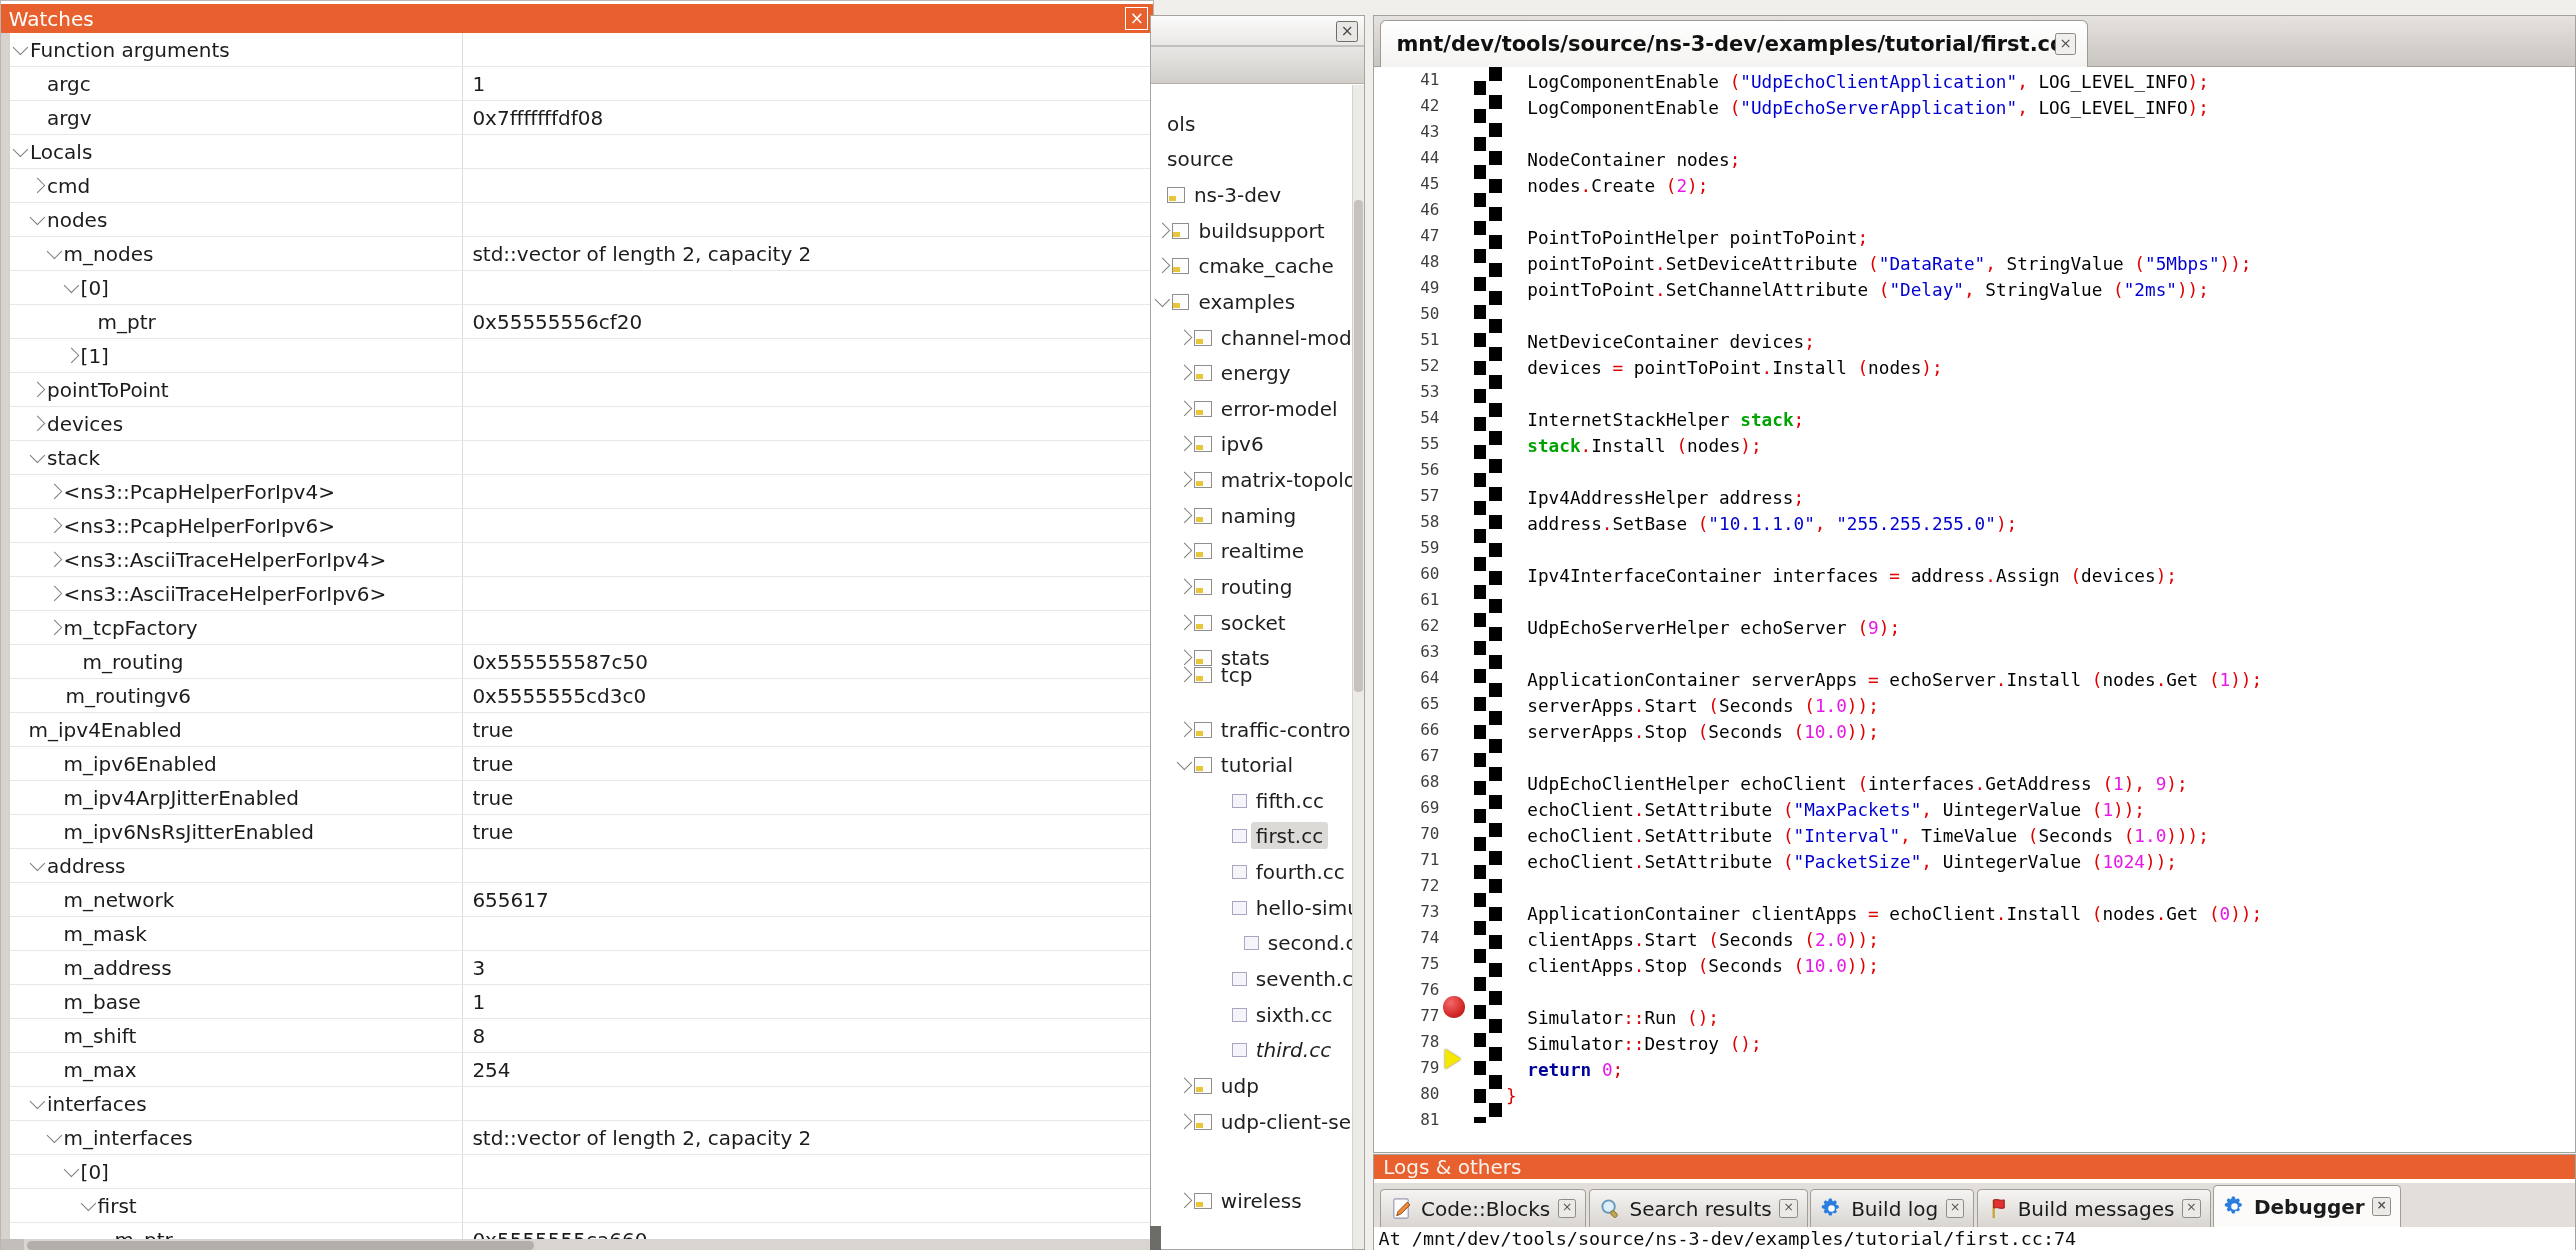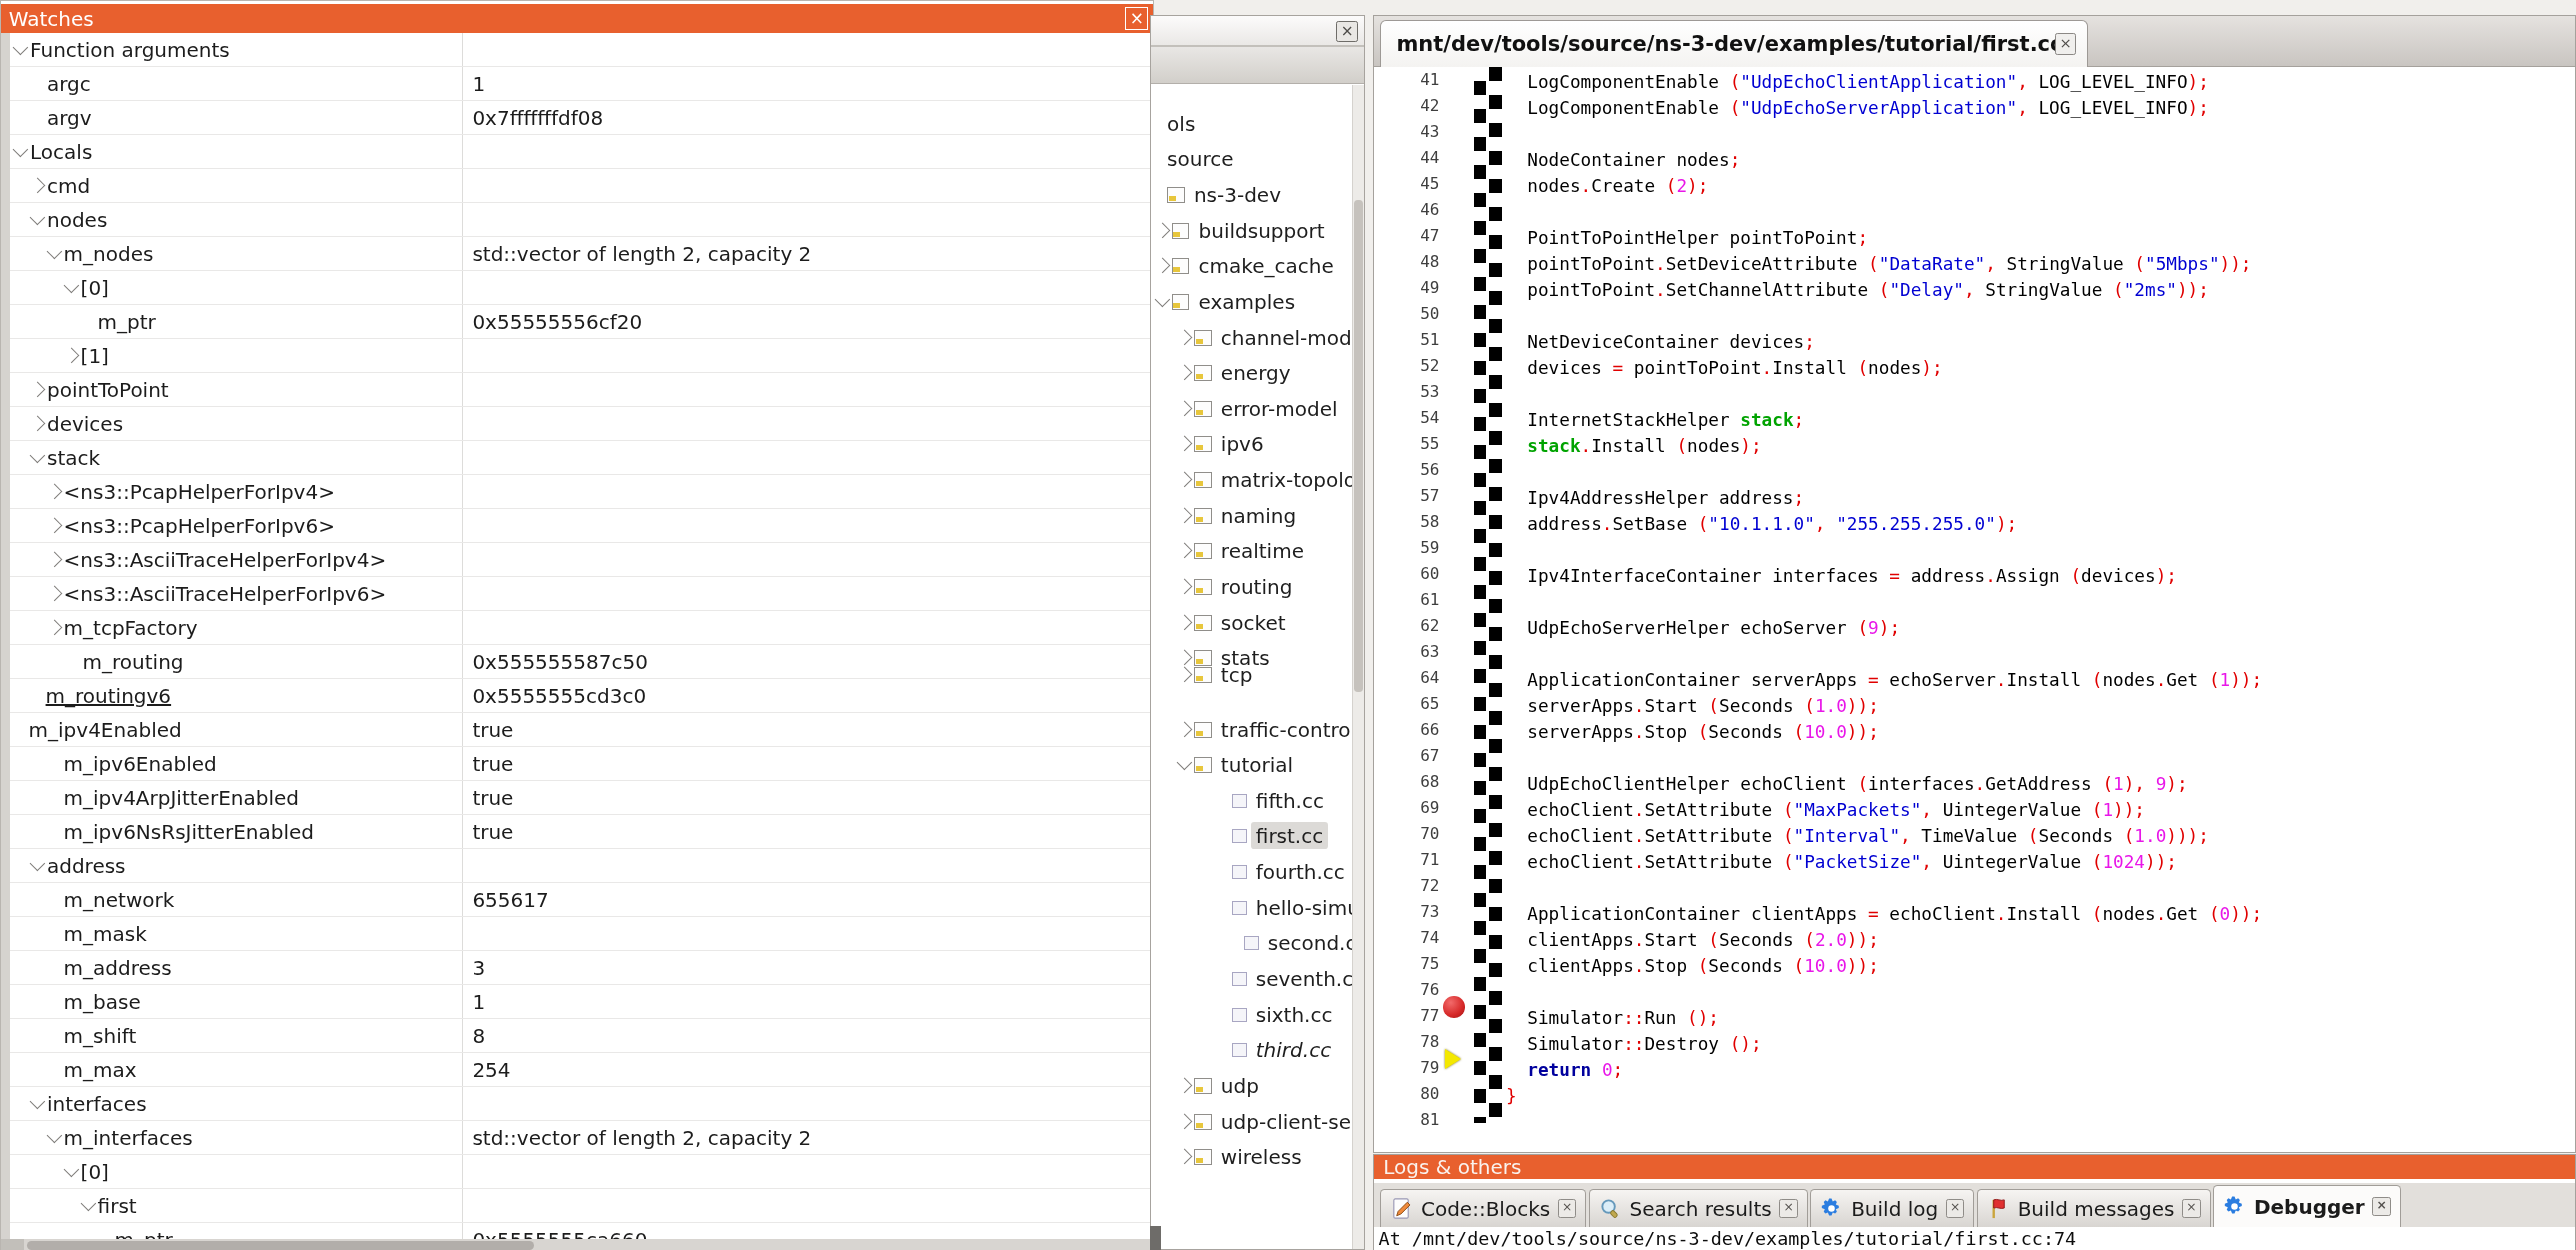--- a/index.html
+++ b/index.html
@@ -258,21 +258,21 @@
         <div class="w-cell val"></div>
       </div>
       <div class="w-row">
         <div class="w-cell name" style="padding-left: 54px;">
           <div style="width: 18.4px; flex: 0 0 auto;"></div>
           <span>m_routing</span>
         </div>
         <div class="w-cell val">0x555555587c50</div>
       </div>
       <div class="w-row">
-        <div class="w-cell name" style="padding-left: 17px; text-decoration: underline;">
+        <div class="w-cell name" style="padding-left: 37px;">
           <div style="width: 18.4px; flex: 0 0 auto;"></div>
           <span>m_routingv6</span>
         </div>
         <div class="w-cell val">0x5555555cd3c0</div>
       </div>
       <div class="w-row">
         <div class="w-cell name" style=" align-items: center;">
           <div style="width: 18.4px; flex: 0 0 auto;"></div>
           <span>m_ipv4Enabled</span>
         </div>
@@ -595,21 +595,21 @@
         <span class="t-label">udp</span>
       </div>
       <div class="t-item" style="top: 1019px; left: 0px; width: 201px;">
         <div style="width: 24.6px; flex: 0 0 auto;"></div>
         <div class="chev-box">
           <span class="chev closed"></span>
         </div>
         <div class="ico-folder"></div>
         <span class="t-label">udp-client-server</span>
       </div>
-      <div class="t-item" style="top: 1054px; left: 0px; width: 201px; text-align: center;">
+      <div class="t-item" style="top: 1098px; left: 0px; width: 201px; text-align: center;">
         <div style="width: 24.6px; flex: 0 0 auto;"></div>
         <div class="chev-box">
           <span class="chev closed"></span>
         </div>
         <div class="ico-folder"></div>
         <span class="t-label">wireless</span>
       </div>
     </div>
   <div id="tree-vscroll">
     <div class="thumb"></div>

